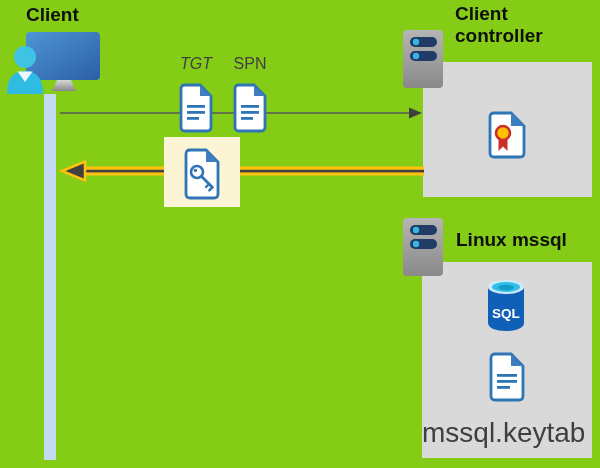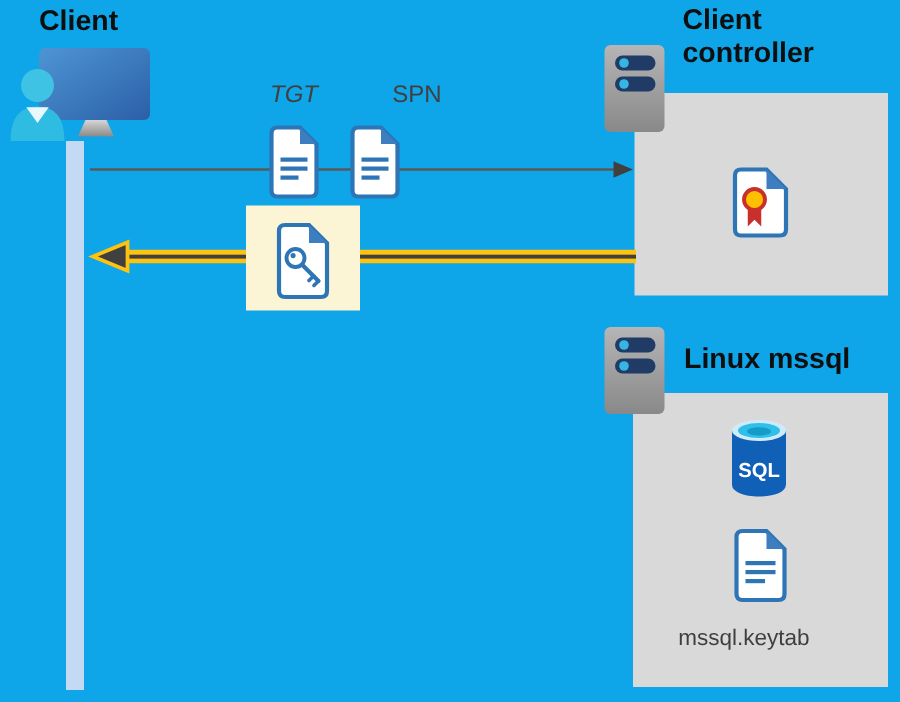--- a/index.html
+++ b/index.html
@@ -1,43 +1,43 @@
 <!DOCTYPE html>
 <html><head>
 <meta charset="utf-8">
 <style>
   html,body{margin:0;padding:0;background:#fff;}
   #stage{
-    position:relative;width:600px;height:468px;background:#0ea5e9;overflow:hidden;
+    position:relative;width:600px;height:468px;background:#84cc16;overflow:hidden;
     font-family:"Liberation Sans",sans-serif;
   }
   .abs{position:absolute;}
   .title{font-weight:bold;font-size:19px;color:#0f0f0f;line-height:22px;}
   .small-label{font-size:16px;color:#404040;}
   #client-title{left:26px;top:4px;}
   #client-icon{left:4px;top:30px;z-index:5;}
   #lifeline{left:44px;top:94px;width:12px;height:366px;background:#c4daf4;z-index:1;}
   #gray-arrow{left:58px;top:105px;z-index:2;}
   #tgt-label{left:178px;top:55px;width:36px;text-align:center;z-index:3;font-style:italic;}
-  #spn-label{left:230px;top:55px;width:40px;text-align:center;z-index:3;margin-left:28px;}
+  #spn-label{left:230px;top:55px;width:40px;text-align:center;z-index:3;}
   #tgt-doc{left:178px;top:82px;z-index:3;}
   #spn-doc{left:232px;top:82px;z-index:3;}
   #yellow-arrow{left:58px;top:158px;z-index:2;}
   #highlight-box{left:164px;top:137px;width:76px;height:70px;background:#fbf4d5;z-index:3;}
   #key-doc{left:183px;top:147px;z-index:4;}
   #dc-box{left:423px;top:62px;width:169px;height:135px;background:#d9d9d9;z-index:1;}
   #dc-server{left:402px;top:29px;z-index:2;}
   #dc-title{left:455px;top:3px;width:120px;}
   #cert-doc{left:487px;top:111px;z-index:2;}
   #lx-box{left:422px;top:262px;width:170px;height:196px;background:#d9d9d9;z-index:1;}
   #lx-server{left:402px;top:217px;z-index:2;}
   #lx-title{left:456px;top:229px;white-space:nowrap;}
   #sql-icon{left:486px;top:279px;z-index:2;}
   #keytab-doc{left:488px;top:351px;z-index:2;}
-  #keytab-label{left:422px;top:417px;width:148px;text-align:center;font-size:15px;color:#3f3f3f;z-index:2;}
+  #keytab-label{left:422px;top:417px;width:148px;text-align:center;font-size:28px;color:#3f3f3f;z-index:2;}
 </style>
 </head>
 <body>
 
 <div id="stage">
 
   <div class="abs title" id="client-title">Client</div>
 
   <svg class="abs" id="client-icon" width="100" height="66" viewBox="0 0 100 66">
     <defs>

